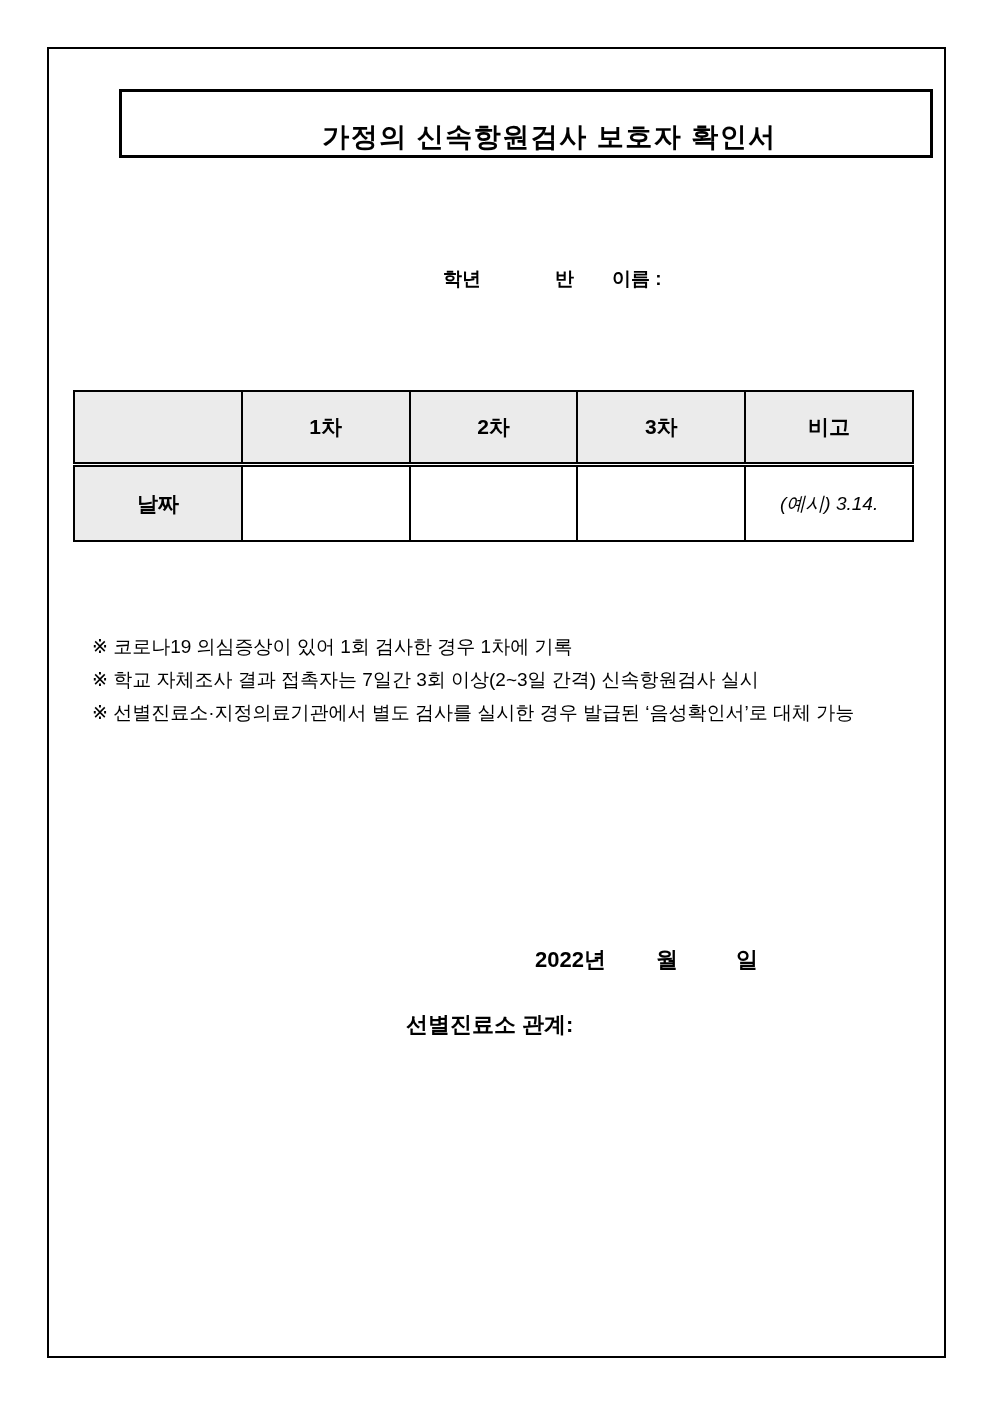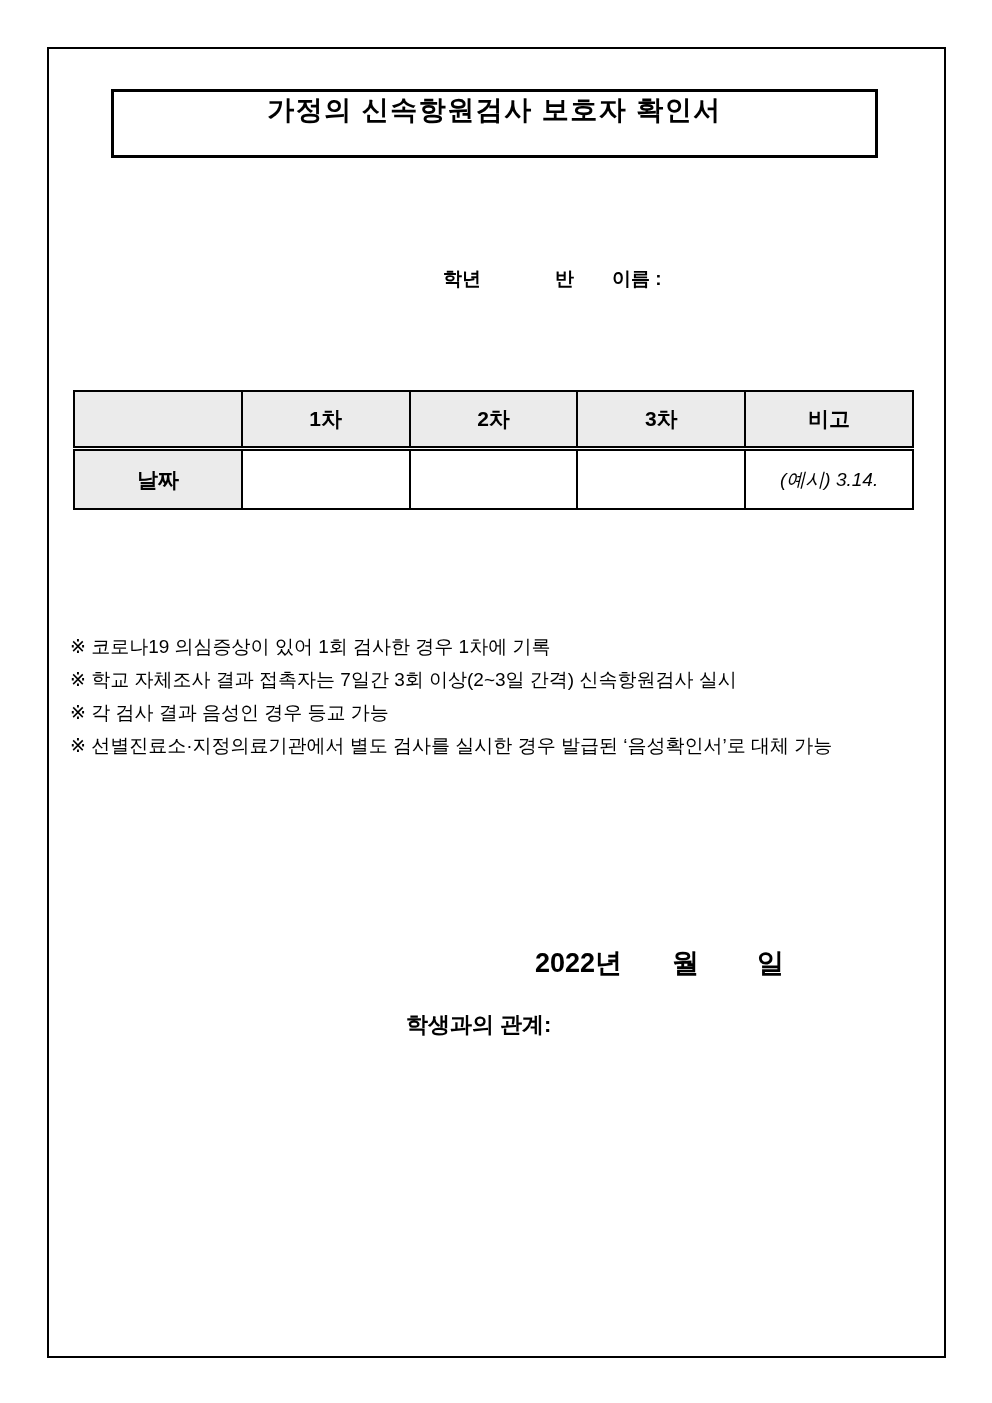--- a/index.html
+++ b/index.html
@@ -7,60 +7,60 @@
     width:992px; height:1403px; position:relative;
     background:#ffffff; color:#000000;
     font-family:"Liberation Sans","DejaVu Sans",sans-serif;
     overflow:hidden;
   }
   .page-border {
     position:absolute; left:47px; top:47px; width:895px; height:1307px;
     border:2px solid #000;
   }
   .title-box {
-    position:absolute; left:111px; top:89px; width:761px; height:63px;
+    position:absolute; left:119px; top:89px; width:761px; height:63px;
     border:3px solid #000; background:#fff;
-    display:flex; align-items:flex-start; justify-content:center;
+    display:flex; align-items:flex-end; justify-content:center;padding-left:47px;
   }
   .title-text { font-size:27px; font-weight:bold; letter-spacing:1.5px; white-space:nowrap; }
 
   .student-line {
     position:absolute; left:443px; top:266px;
     font-size:19px; font-weight:bold; white-space:nowrap;
   }
   .student-line .class-label { margin-left:74px; }
   .student-line .name-label  { margin-left:38px; }
 
   .test-table {
     position:absolute; left:73px; top:390px; width:841px;
     border-collapse:collapse; table-layout:fixed;
   }
   .test-table th, .test-table td {
-    border:2px solid #000; text-align:center; vertical-align:middle; padding:0;
+    border:2px solid #000; text-align:center; vertical-align:middle; padding:8px;
     overflow:hidden;
   }
   .test-table thead th {
     height:54px; background:#ebebeb;
     font-size:21px; font-weight:bold;
     border-bottom:5px double #000;
   }
   .test-table tbody td { height:57px; font-size:21px; background:#fff; }
   .test-table tbody td.row-label { background:#ebebeb; font-weight:bold; }
   .test-table tbody td.remark-cell {
     font-style:italic; font-size:19px; font-weight:normal; white-space:nowrap;
   }
 
   .notes { position:absolute; left:70px; top:630px; }
   .note-item {
-    height:33px; line-height:33px; font-size:19px; white-space:nowrap;
+    height:33px; line-height:33px; font-size:19px; white-space:nowrap;margin-left:22px;
   }
 
   .date-line {
     position:absolute; left:535px; top:945px;
-    font-size:27px; font-weight:bold; white-space:nowrap;
+    font-size:22px; font-weight:bold; white-space:nowrap;
   }
   .date-line .month-label { margin-left:50px; }
   .date-line .day-label   { margin-left:58px; }
 
   .signature { position:absolute; left:406px; top:1005px; }
   .sig-line {
     height:40px; line-height:40px; font-size:22px; font-weight:bold; white-space:nowrap;
   }
   .seal-note { margin-left:165px; }
 </style>
@@ -101,25 +101,24 @@
       <td></td>
       <td></td>
       <td class="remark-cell">(예시) 3.14.</td>
     </tr>
   </tbody>
 </table>
 
 <div class="notes">
   <div class="note-item">※ 코로나19 의심증상이 있어 1회 검사한 경우 1차에 기록</div>
   <div class="note-item">※ 학교 자체조사 결과 접촉자는 7일간 3회 이상(2~3일 간격) 신속항원검사 실시</div>
-  <div class="note-item">※ 각 검사 결과 음성인 경우 등교 가능</div>
   <div class="note-item">※ 선별진료소·지정의료기관에서 별도 검사를 실시한 경우 발급된 ‘음성확인서’로 대체 가능</div>
 </div>
 
 <div class="date-line">
   <span class="year-label">2022년</span><span class="month-label">월</span><span class="day-label">일</span>
 </div>
 
 <div class="signature">
   <div class="sig-line">
-    <span>학생과의 관계:</span>
+    <span>선별진료소 관계:</span>
   </div>
 </div>
 
 </body></html>

